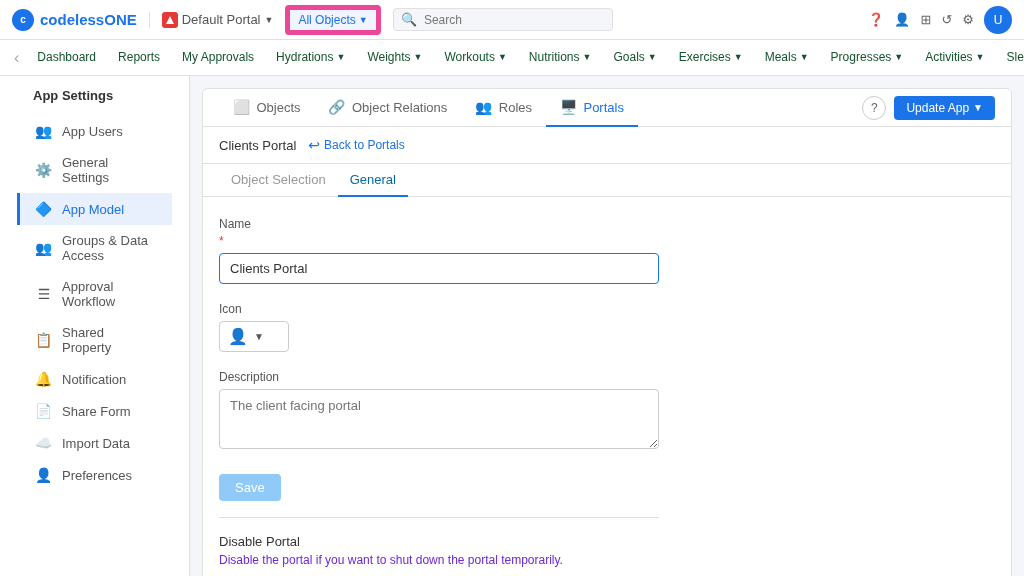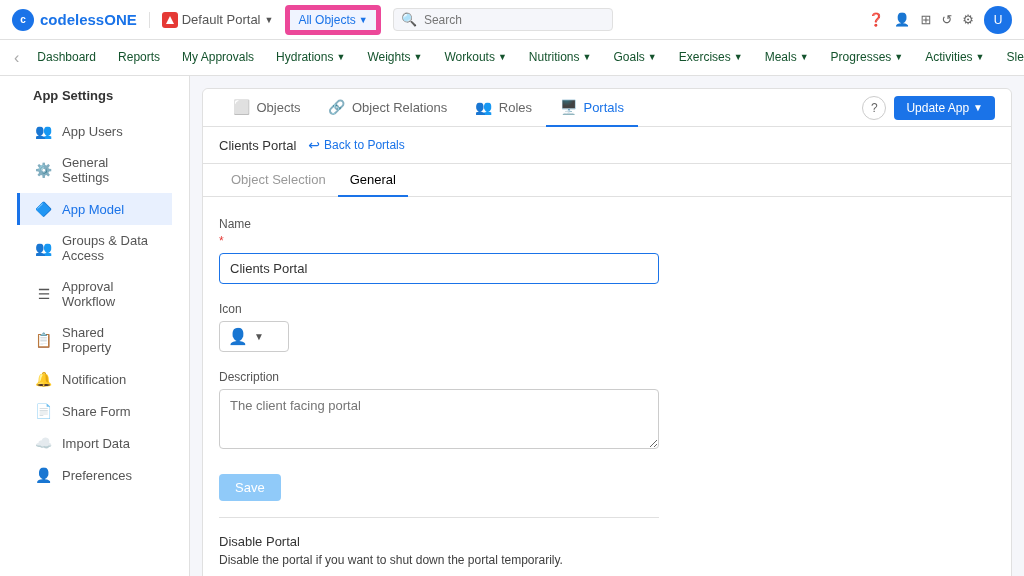--- a/index.html
+++ b/index.html
@@ -50,21 +50,21 @@
 
     
     .portal-header { display: flex; align-items: center; gap: 12px; padding: 10px 16px; border-bottom: 1px solid #e0e0e0; background: #fff; }
     .portal-title { font-size: 13px; font-weight: 500; color: #333; }
     .back-link { display: flex; align-items: center; gap: 4px; font-size: 12px; color: #1a73e8; cursor: pointer; }
     .back-arrow { font-size: 14px; }
 
     
     .sub-tabs { display: flex; padding: 0 16px; border-bottom: 1px solid #e0e0e0; background: #fff; }
     .sub-tab { padding: 8px 12px; font-size: 13px; color: #999; cursor: pointer; border-bottom: 2px solid transparent; margin-bottom: -1px; }
-    .sub-tab.active { color: #000000; border-bottom: 2px solid #1a73e8; font-weight: 500; }
+    .sub-tab.active { color: #0369a1; border-bottom: 2px solid #1a73e8; font-weight: 500; }
 
     
     .form-content { padding: 20px 16px; }
     .form-group { margin-bottom: 18px; }
     .form-label { font-size: 12px; color: #555; margin-bottom: 5px; display: flex; align-items: flex-start; gap: 3px; flex-direction: column; }
     .required { color: #e53935; }
     .form-input { width: 440px; border: 1.5px solid #1a73e8; border-radius: 4px; padding: 7px 10px; font-size: 13px; outline: none; color: #333; }
 
     .icon-selector { display: flex; align-items: center; border: 1px solid #ccc; border-radius: 4px; padding: 5px 8px; width: 70px; cursor: pointer; gap: 6px; background: #fff; }
     .icon-selector-icon { font-size: 16px; color: #555; }
@@ -72,21 +72,21 @@
 
     .form-textarea { width: 440px; border: 1px solid #ccc; border-radius: 4px; padding: 8px 10px; font-size: 13px; outline: none; color: #999; resize: vertical; min-height: 60px; font-family: inherit; }
 
     .save-btn { background: #90caf9; color: #fff; border: none; border-radius: 4px; padding: 6px 16px; font-size: 13px; cursor: pointer; margin-top: 4px; }
 
     
     .divider { border: none; border-top: 1px solid #e0e0e0; margin: 16px 0; width: 440px; }
 
     .disable-section { margin-top: 4px; }
     .disable-title { font-size: 13px; font-weight: 500; color: #333; margin-bottom: 4px; }
-    .disable-desc { font-size: 12px; color: #404040; margin-bottom: 10px; }
+    .disable-desc { font-size: 12px; color: #6d28d9; margin-bottom: 10px; }
     .disable-btn { display: flex; align-items: center; gap: 6px; background: #e53935; color: white; border: none; border-radius: 4px; padding: 6px 14px; font-size: 12px; cursor: pointer; }
     .disable-icon { font-size: 14px; }
   </style>
 </head>
 <body>
 
 <div class="topbar">
   <div class="logo">
     <div class="logo-circle">c</div>
     <span><b>codeless</b><span style="color:#1a73e8">ONE</span></span>

